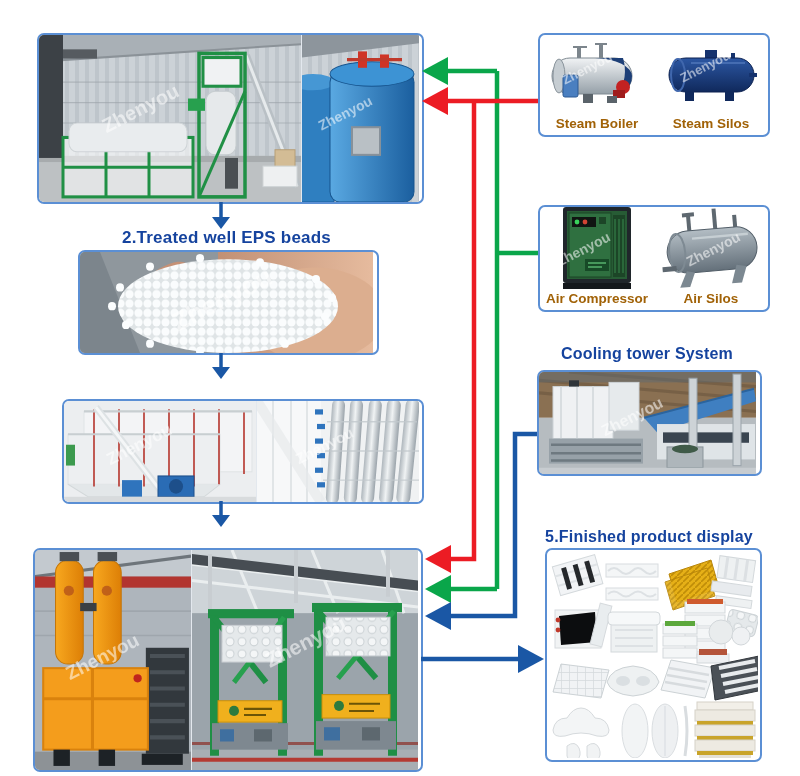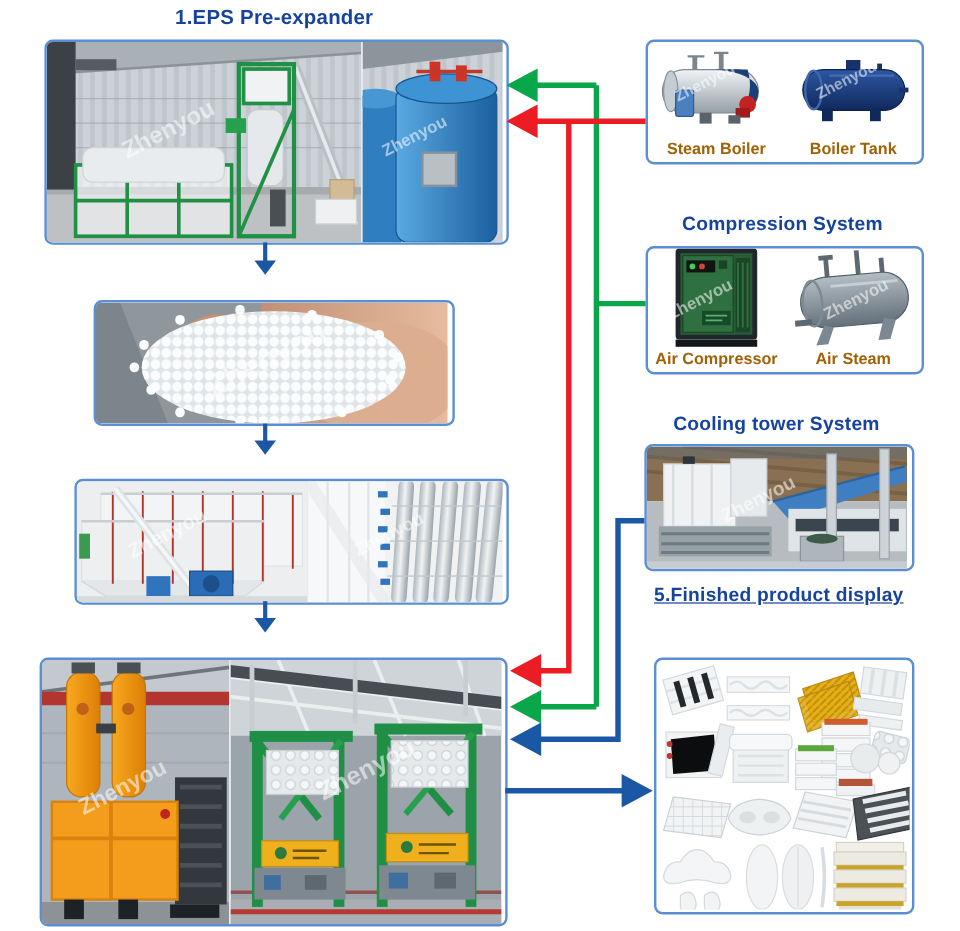--- a/index.html
+++ b/index.html
@@ -74,21 +74,20 @@
           <stop offset="1" stop-color="#e6bb9e"></stop>
       </linearGradient>
       <linearGradient id="pipeg" x1="0" y1="0" x2="1" y2="0">
         <stop offset="0" stop-color="#aeb6bc"></stop>
           <stop offset=".45" stop-color="#f0f3f4"></stop>
           <stop offset="1" stop-color="#9aa3aa"></stop>
       </linearGradient>
     </defs>
   </svg>
 
-  <div class="title" style="left:37px;top:5px;width:383px;">1.EPS Pre-expander</div>
 
   <div class="photo-box" style="left:37px;top:33px;width:383px;height:167px;">
     <div class="cell" style="width:262px;">
       <svg viewBox="0 0 262 163" preserveAspectRatio="none">
         <rect width="262" height="120" fill="url(#corr)"></rect>
         <path d="M0,0 H262 V9 L0,26 Z" fill="#a9b0b6"></path>
         <path d="M0,26 L262,9" stroke="#8b9298" stroke-width="2" fill="none"></path>
         <path d="M0,46 H262 M0,66 H262 M0,86 H262" stroke="#9aa1a7" stroke-width="1" opacity=".6"></path>
         <rect y="118" width="262" height="45" fill="#bdc1c3"></rect>
         <rect y="118" width="262" height="6" fill="#a7abad"></rect>
@@ -120,20 +119,21 @@
         <ellipse cx="70" cy="38" rx="42" ry="12" fill="#3d93d4" stroke="#17558f"></ellipse>
         <rect x="56" y="16" width="9" height="16" fill="#cf3426"></rect>
         <rect x="78" y="19" width="9" height="13" fill="#cf3426"></rect>
         <path d="M45,24 H100" stroke="#c0392b" stroke-width="3" fill="none"></path>
         <rect x="50" y="90" width="28" height="27" fill="#b9c0c5" stroke="#87919a" stroke-width="2"></rect>
       </svg>
       <div class="wm" style="left:14px;top:70px;font-size:14px;">Zhenyou</div>
     </div>
   </div>
 
+  <div class="title" style="left:78px;top:228px;width:297px;">2.Treated well EPS beads</div>
 
   <div class="photo-box" style="left:78px;top:250px;width:297px;height:101px;">
     <div class="cell" style="width:293px;">
       <svg viewBox="0 0 293 97" preserveAspectRatio="none">
         <rect width="293" height="97" fill="#8f979d"></rect>
         <path d="M20,0 L60,97 H0 V0 Z" fill="#7c858c"></path>
         <rect x="138" width="155" height="97" fill="url(#skin)"></rect>
         <ellipse cx="235" cy="60" rx="70" ry="45" fill="#dcae8f"></ellipse>
         <ellipse cx="86" cy="26" rx="26" ry="12" fill="#c59176" transform="rotate(-30 86 26)"></ellipse>
         <ellipse cx="72" cy="52" rx="26" ry="11" fill="#bd8a6e" transform="rotate(-18 72 52)"></ellipse>
@@ -313,25 +313,24 @@
           <rect x="70" y="8" width="4" height="8" fill="#16336e"></rect>
           <rect x="8" y="13" width="85" height="34" rx="17" fill="url(#navy)" stroke="#0c2150"></rect>
           <ellipse cx="17" cy="30" rx="7" ry="16" fill="none" stroke="#4067ad" stroke-width="2"></ellipse>
           <path d="M30,18 H84" stroke="#4d74b8" stroke-width="2" opacity=".8"></path>
           <rect x="24" y="46" width="9" height="10" fill="#10295c"></rect>
           <rect x="64" y="46" width="9" height="10" fill="#10295c"></rect>
           <rect x="88" y="28" width="8" height="4" fill="#16336e"></rect>
         </svg>
         <div class="wm" style="left:24px;top:24px;font-size:13px;">Zhenyou</div>
       </div>
-      <div class="syslabel">Boiler Tank</div>
-    </div>
-  </div>
-
-  <div class="title small" style="left:538px;top:179px;width:228px;">Compression System</div>
+      <div class="syslabel">Steam Silos</div>
+    </div>
+  </div>
+
 
   <div class="sysbox" style="left:538px;top:205px;width:228px;height:103px;">
     <div class="syscell">
       <div class="sysfig">
         <svg width="84" height="88" viewBox="0 0 84 88">
           <rect x="8" y="4" width="68" height="76" rx="3" fill="#20262b"></rect>
           <rect x="12" y="8" width="60" height="68" fill="#275c35"></rect>
           <rect x="14" y="10" width="42" height="64" fill="#2f7040" stroke="#1c4527"></rect>
           <rect x="17" y="14" width="24" height="10" fill="#101512"></rect>
           <circle cx="22" cy="19" r="2.4" fill="#39d25b"></circle>
@@ -358,21 +357,21 @@
             <rect x="10" y="24" width="90" height="42" rx="21" fill="url(#gry)" stroke="#525e68"></rect>
             <ellipse cx="20" cy="45" rx="8" ry="19" fill="none" stroke="#7e8a93" stroke-width="2"></ellipse>
             <path d="M36,32 H92" stroke="#cfd7db" stroke-width="2.4" opacity=".8"></path>
             <path d="M28,64 l-8,16 h10 l6,-14 z" fill="#7c8891"></path>
             <path d="M78,62 l-6,18 h10 l6,-16 z" fill="#7c8891"></path>
             <rect x="4" y="58" width="14" height="5" fill="#5e6870"></rect>
           </g>
         </svg>
         <div class="wm" style="left:30px;top:36px;font-size:14px;">Zhenyou</div>
       </div>
-      <div class="syslabel">Air Steam</div>
+      <div class="syslabel">Air Silos</div>
     </div>
   </div>
 
   <div class="title small" style="left:528px;top:345px;width:238px;">Cooling tower System</div>
 
   <div class="photo-box" style="left:537px;top:370px;width:221px;height:102px;">
     <div class="cell" style="width:217px;">
       <svg viewBox="0 0 217 98" preserveAspectRatio="none">
         <rect width="217" height="44" fill="#8a7052"></rect>
         <path d="M0,8 L217,26 M0,20 L217,38 M30,0 L217,14" stroke="#6f5a42" stroke-width="3" opacity=".7"></path>
@@ -392,21 +391,21 @@
         <path d="M12,70 H102 M12,78 H102 M12,85 H102" stroke="#6e7density980" stroke-width="0"></path>
         <path d="M12,70 H102 M12,78 H102 M12,85 H102" stroke="#6e7980" stroke-width="2.4"></path>
         <rect x="128" y="72" width="36" height="20" fill="#aeb6bb" stroke="#8b959b"></rect>
         <ellipse cx="146" cy="74" rx="13" ry="4" fill="#3f5a48"></ellipse>
         <rect y="92" width="217" height="6" fill="#c7ccd0"></rect>
       </svg>
       <div class="wm" style="left:60px;top:36px;font-size:16px;">Zhenyou</div>
     </div>
   </div>
 
-  <div class="title small" style="left:535px;top:488px;width:228px;text-decoration:underline;">5.Finished product display</div>
+  <div class="title small" style="left:535px;top:528px;width:228px;">5.Finished product display</div>
 
   <div class="sysbox" style="left:545px;top:548px;width:213px;height:210px;">
     <svg width="209" height="206" viewBox="0 0 209 206" style="margin:auto">
 
       <g transform="translate(8,8) rotate(-16 22 20)">
         <rect width="44" height="30" fill="#f2f4f6" stroke="#d4d9dc"></rect>
         <path d="M0,10 H44 M0,20 H44" stroke="#dfe3e6" stroke-width="2"></path>
         <rect x="8" y="4" width="5" height="22" fill="#25282b"></rect>
         <rect x="20" y="4" width="5" height="22" fill="#25282b"></rect>
         <rect x="32" y="4" width="5" height="22" fill="#25282b"></rect>

